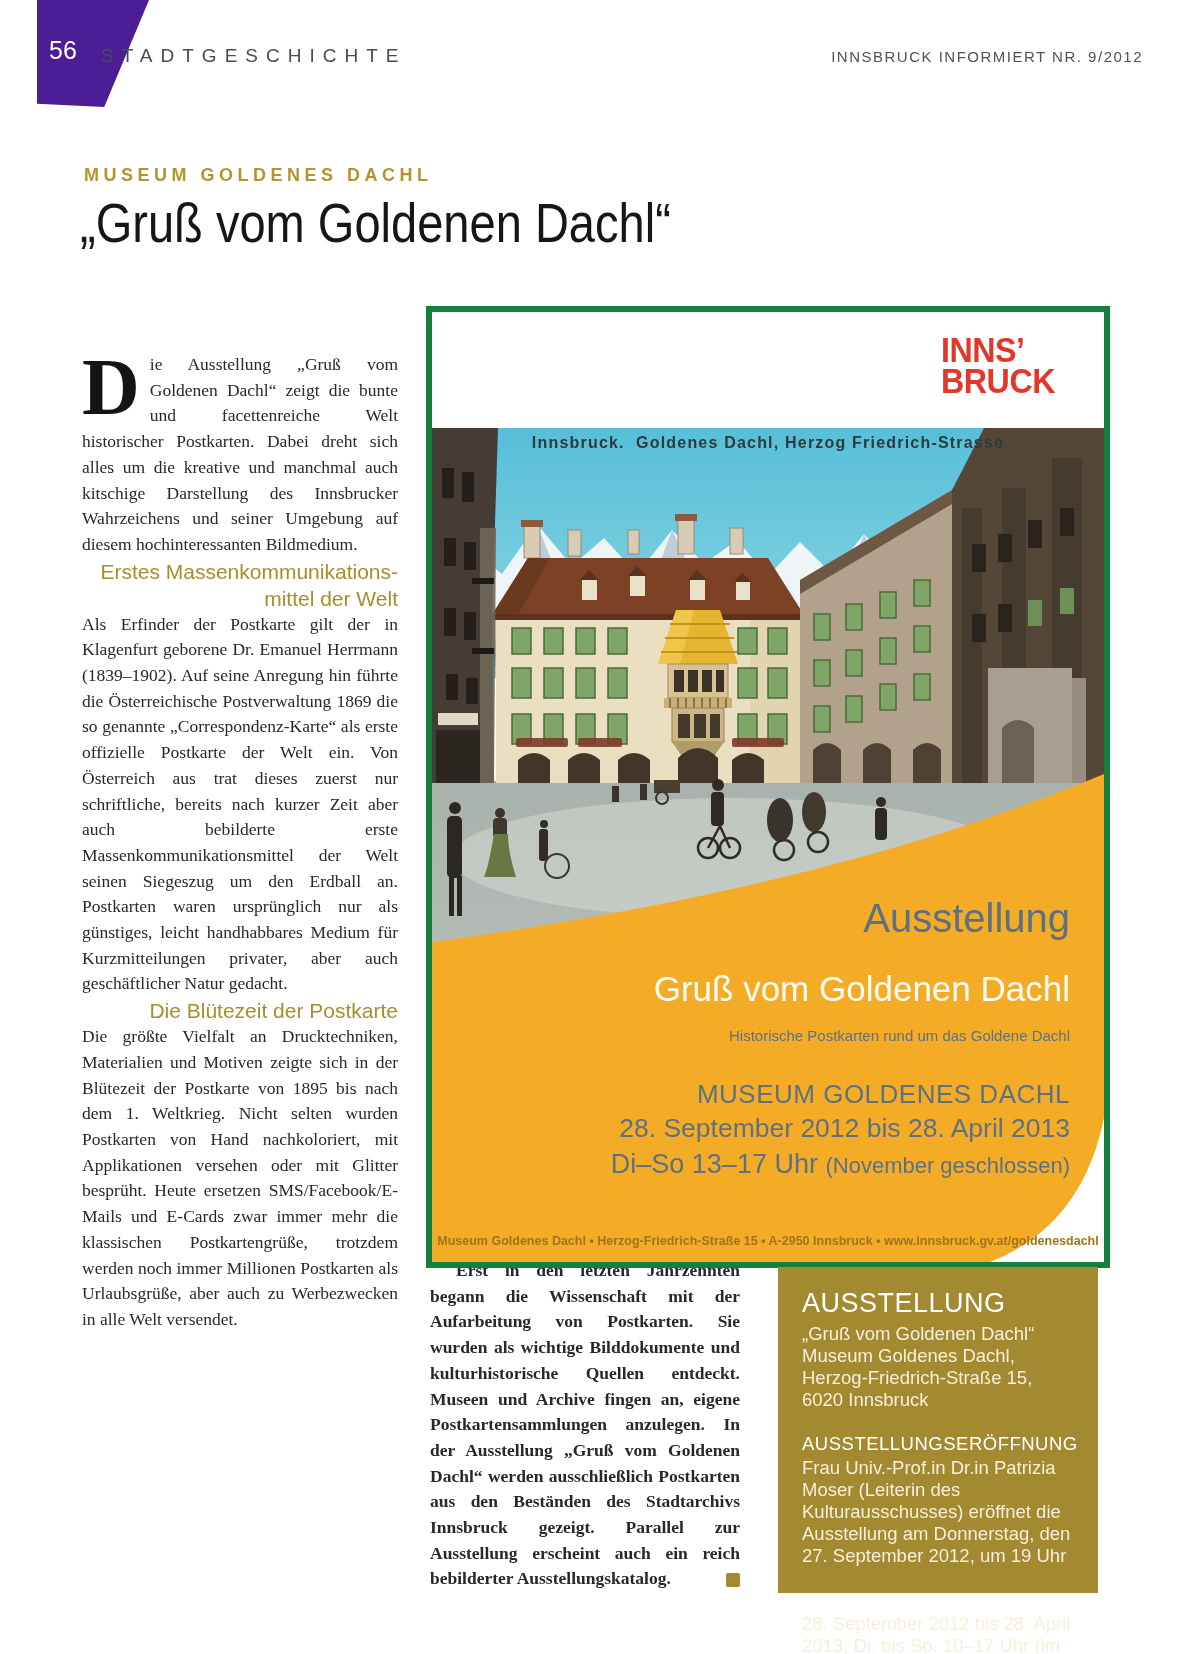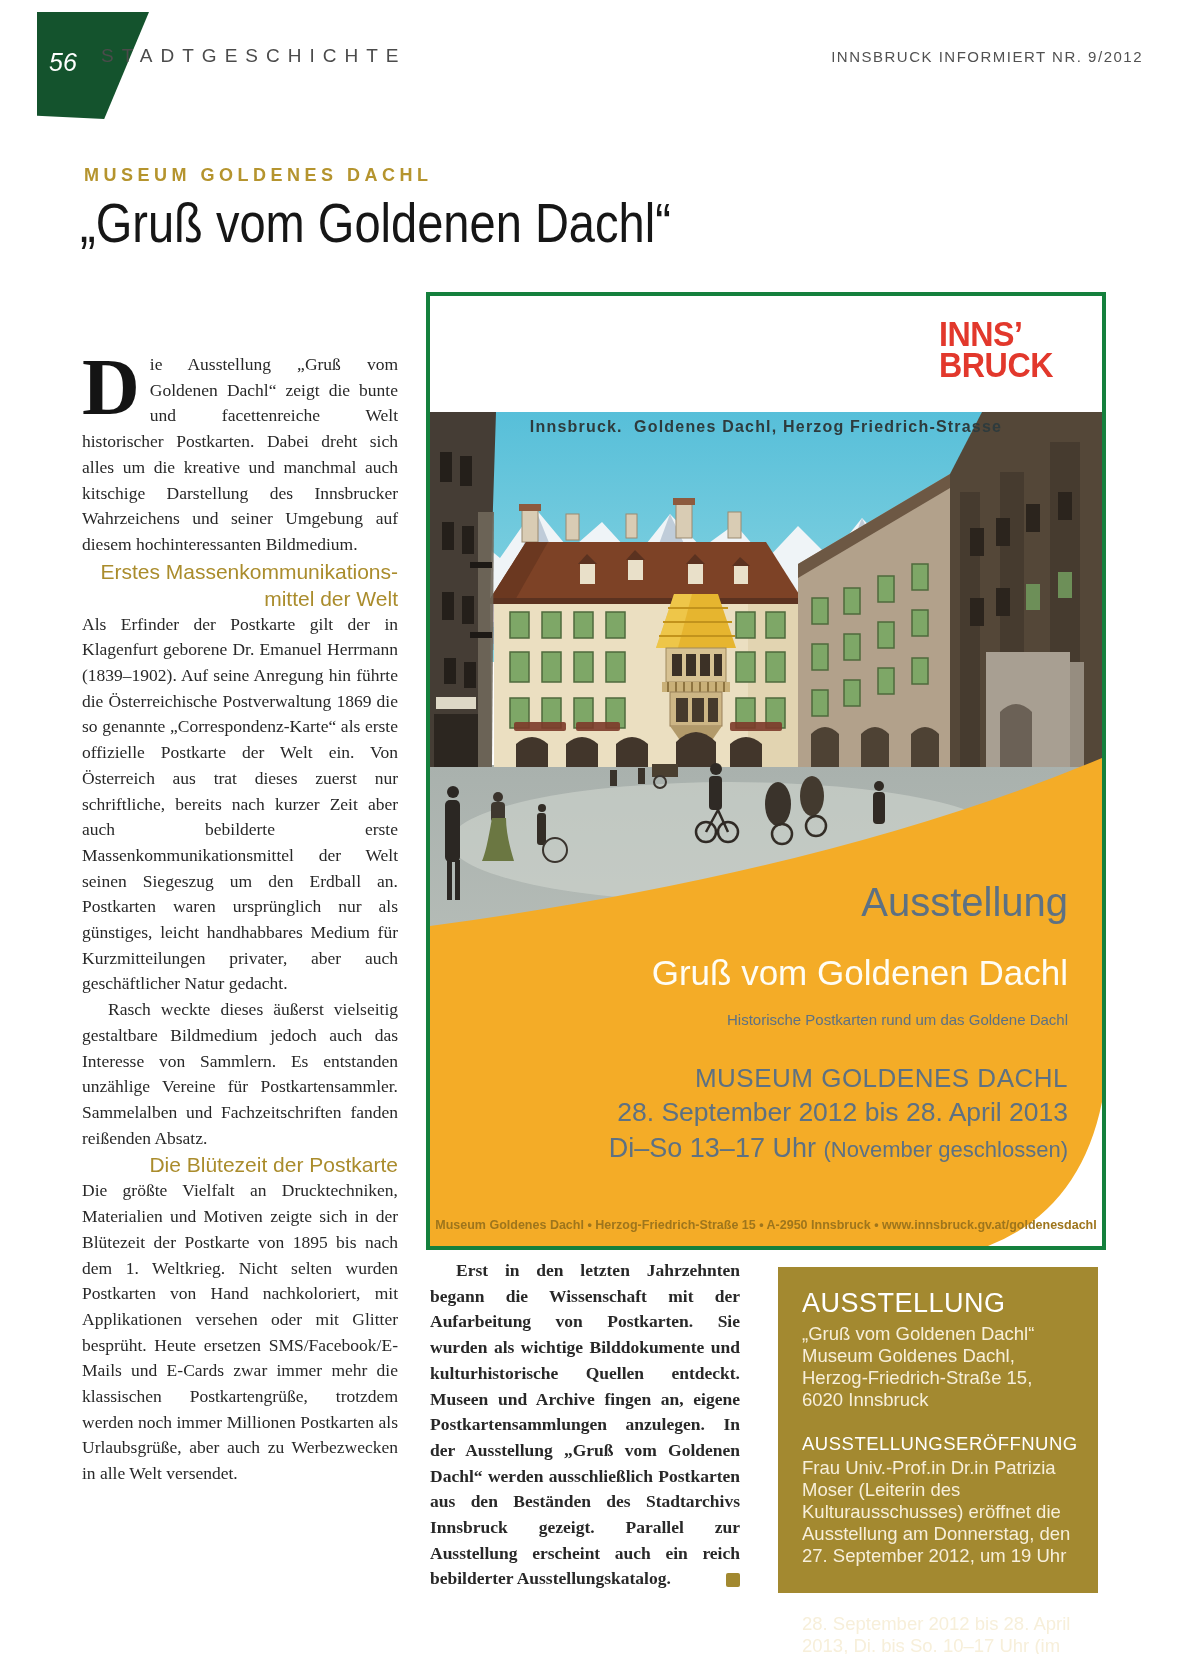--- a/index.html
+++ b/index.html
@@ -1,20 +1,20 @@
 <!DOCTYPE html>
 <html><head>
 <meta charset="utf-8">
 <style>
   html,body{margin:0;padding:0;background:#e8e8e8;}
   .page{position:relative;width:1181px;height:1654px;background:#ffffff;overflow:hidden;
         font-family:"Liberation Serif",serif;color:#282828;}
   
-  .pagenum-tab{position:absolute;left:37px;top:12px;width:112px;height:107px;background:#14532d;
-        clip-path:polygon(0 0,100% 0,60% 100%,0 97%);font-style:italic;}
+  .pagenum-tab{position:absolute;left:37px;top:0;width:112px;height:107px;background:#4c1d95;
+        clip-path:polygon(0 0,100% 0,60% 100%,0 97%);}
   .pagenum{position:absolute;left:12px;top:36px;color:#fff;font-family:"Liberation Sans",sans-serif;
         font-size:25px;}
   .section-title{position:absolute;left:101px;top:45px;font-family:"Liberation Sans",sans-serif;
         font-size:19px;letter-spacing:8px;color:#4b4b4b;}
   .issue{position:absolute;right:38px;top:48px;font-family:"Liberation Sans",sans-serif;
         font-size:15px;letter-spacing:1.5px;color:#515151;}
   
   .kicker{position:absolute;left:84px;top:165px;font-family:"Liberation Sans",sans-serif;
         font-size:18px;letter-spacing:4.5px;color:#b5942e;font-weight:bold;}
   .title{position:absolute;left:80px;top:190px;font-family:"Liberation Sans",sans-serif;
@@ -27,22 +27,22 @@
   .col p{margin:0;}
   .indent{text-indent:26px;}
   .dropcap{float:left;font-size:80px;line-height:62px;font-weight:bold;color:#141414;
         padding:4px 10px 0 0;font-family:"Liberation Serif",serif;}
   .subhead{font-family:"Liberation Sans",sans-serif;font-size:21px;line-height:27px;
         color:#aa8c2c;margin:25px 0 6px 0;text-align:right;}
   .endwrap{position:relative;}
   .endmark{position:absolute;right:0;bottom:5px;width:14px;height:14px;background:#a28930;
         border-radius:2px;}
   
-  .image-block{position:absolute;left:426px;top:292px;width:672px;height:950px;
-        border:4px solid #15803d;background:#fff;}
+  .image-block{position:absolute;left:426px;top:306px;width:672px;height:950px;
+        border:6px solid #15803d;background:#fff;}
   .logo{position:absolute;left:509px;top:22px;font-family:"Liberation Sans",sans-serif;
         font-weight:bold;font-size:35px;line-height:31px;color:#e2382c;letter-spacing:-.5px;}
   .logo .squeeze{display:inline-block;transform:scaleX(.92);transform-origin:left center;}
   .postcard{position:absolute;left:0;top:116px;width:672px;height:834px;overflow:hidden;}
   .postcard svg{position:absolute;left:0;top:0;}
   .pc-caption{position:absolute;left:0;top:6px;width:100%;text-align:center;
         font-family:"Liberation Sans",sans-serif;font-weight:bold;font-size:16px;
         letter-spacing:1.2px;color:#2e3b3d;white-space:pre-wrap;}
   .banner-text{position:absolute;right:34px;text-align:right;
         font-family:"Liberation Sans",sans-serif;color:#5d7183;white-space:nowrap;}
@@ -76,21 +76,20 @@
 
   <div class="kicker">MUSEUM GOLDENES DACHL</div>
   <div class="title">
     <span class="squeeze">„Gruß vom Goldenen Dachl“</span>
   </div>
 
   <div class="col col-left">
     <p><span class="dropcap">D</span><span>ie Ausstellung „Gruß vom Goldenen Dachl“ zeigt die bunte und facettenreiche Welt historischer Postkarten. Dabei dreht sich alles um die kreative und manchmal auch kitschige Darstellung des Innsbrucker Wahrzeichens und seiner Umgebung auf diesem hochinteressanten Bildmedium.</span></p>
     <p class="subhead">Erstes Massenkommunikations-mittel der Welt</p>
     <p>Als Erfinder der Postkarte gilt der in Klagenfurt geborene Dr. Emanuel Herrmann (1839–1902). Auf seine Anregung hin führte die Österreichische Postverwaltung 1869 die so genannte „Correspondenz-Karte“ als erste offizielle Postkarte der Welt ein. Von Österreich aus trat dieses zuerst nur schriftliche, bereits nach kurzer Zeit aber auch bebilderte erste Massenkommunikationsmittel der Welt seinen Siegeszug um den Erdball an. Postkarten waren ursprünglich nur als günstiges, leicht handhabbares Medium für Kurzmitteilungen privater, aber auch geschäftlicher Natur gedacht.</p>
-    <p class="indent">Rasch weckte dieses äußerst vielseitig gestaltbare Bildmedium jedoch auch das Interesse von Sammlern. Es entstanden unzählige Vereine für Postkartensammler. Sammelalben und Fachzeitschriften fanden reißenden Absatz.</p>
     <p class="subhead">Die Blütezeit der Postkarte</p>
     <p>Die größte Vielfalt an Drucktechniken, Materialien und Motiven zeigte sich in der Blütezeit der Postkarte von 1895 bis nach dem 1. Weltkrieg. Nicht selten wurden Postkarten von Hand nachkoloriert, mit Applikationen versehen oder mit Glitter besprüht. Heute ersetzen SMS/Facebook/E-Mails und E-Cards zwar immer mehr die klassischen Postkartengrüße, trotzdem werden noch immer Millionen Postkarten als Urlaubsgrüße, aber auch zu Werbezwecken in alle Welt versendet.</p>
   </div>
 
   <div class="col col-mid">
     <p class="indent endwrap"><span>Erst in den letzten Jahrzehnten begann die Wissenschaft mit der Aufarbeitung von Postkarten. Sie wurden als wichtige Bilddokumente und kulturhistorische Quellen entdeckt. Museen und Archive fingen an, eigene Postkartensammlungen anzulegen. In der Ausstellung „Gruß vom Goldenen Dachl“ werden ausschließlich Postkarten aus den Beständen des Stadtarchivs Innsbruck gezeigt. Parallel zur Ausstellung erscheint auch ein reich bebilderter Ausstellungskatalog.</span><span class="endmark"></span></p>
   </div>
 
   <div class="image-block">
     <div class="logo">

